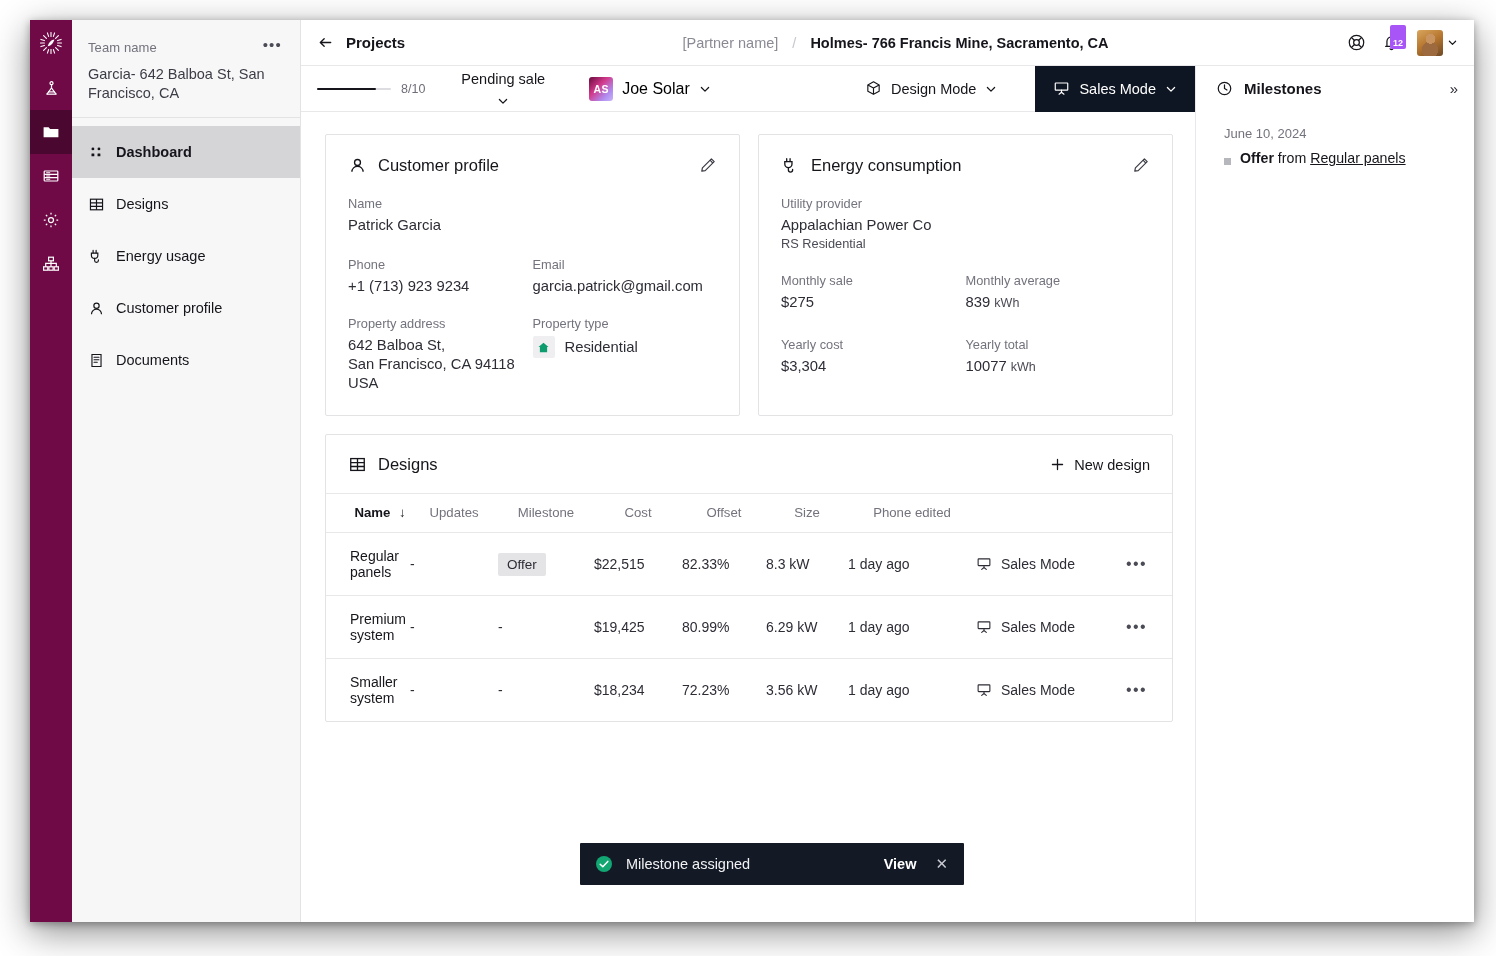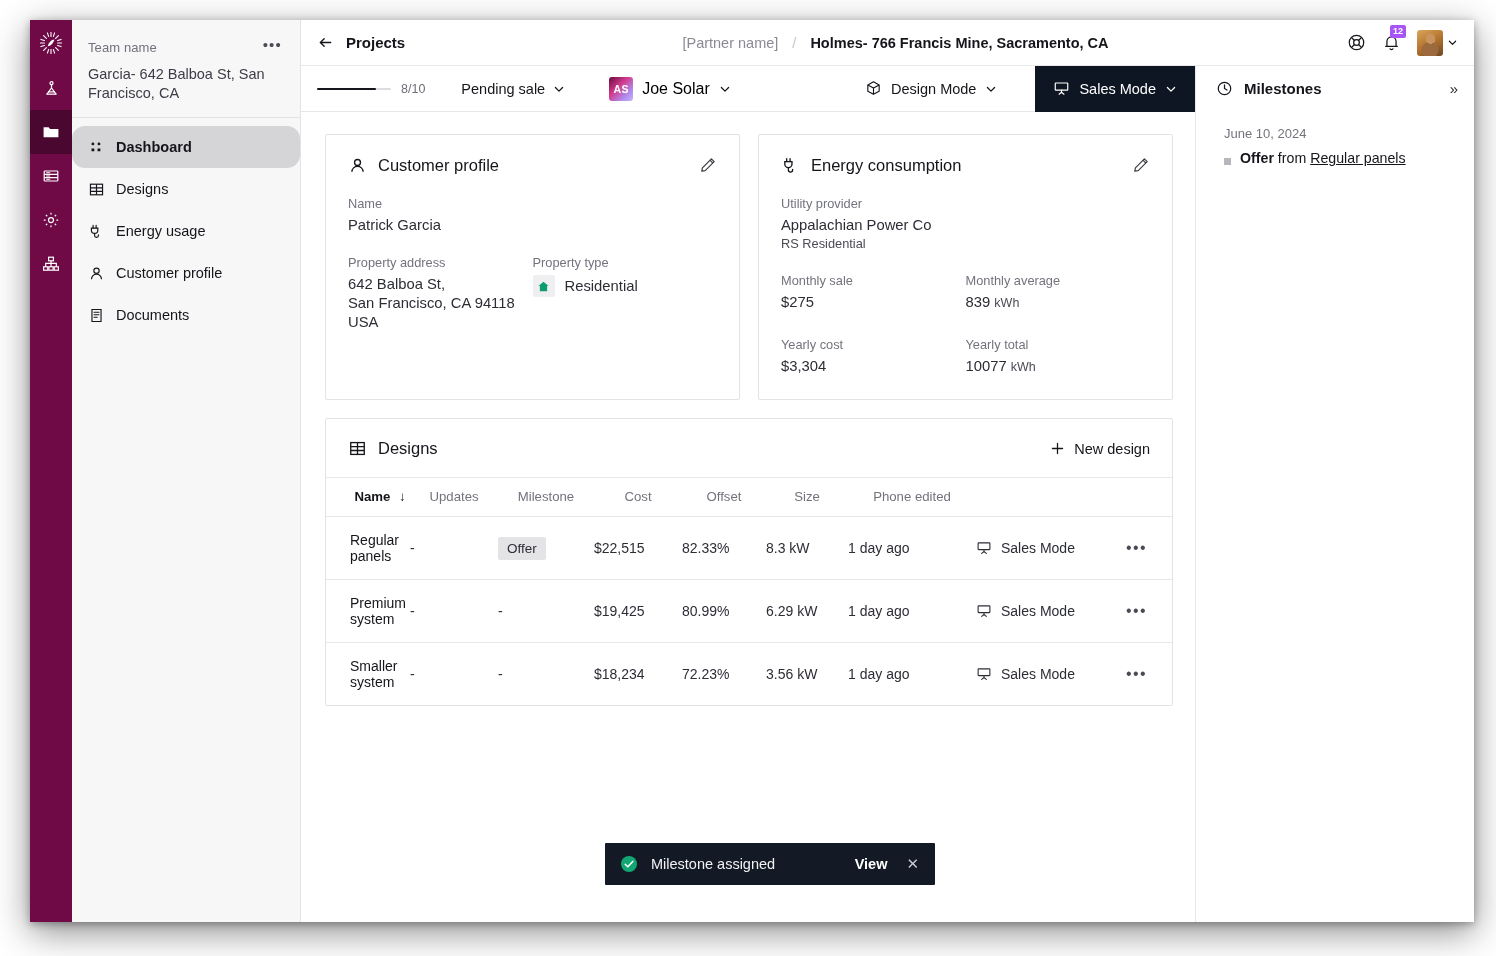--- a/index.html
+++ b/index.html
@@ -69,24 +69,23 @@
     color: #4B4B55; font-size: 15px; letter-spacing: 1.2px; line-height: 10px;
     cursor: pointer; padding: 2px 2px 6px 2px;
   }
   .lp-projname {
     margin-top: 9px;
     font-size: 14.5px; color: #3C3C46; line-height: 19px;
   }
   .lp-nav { padding-top: 8px; }
   .nav-item {
     display: flex; align-items: center; gap: 11px;
-    height: 42px; padding: 0 16px;
+    height: 52px; padding: 0 16px;
     font-size: 14.5px; color: #15151B;
     cursor: pointer;
-    border-radius: 13px;
   }
   .nav-item.active { background: #D5D5D8; font-weight: 700; }
   .nav-item svg { flex: 0 0 17px; }
 
   
   .maincol { flex: 1 1 auto; display: flex; flex-direction: column; min-width: 0; }
 
   .topbar {
     height: 46px; flex: 0 0 46px;
     background: #ffffff;
@@ -109,21 +108,21 @@
   .crumb-cur { color: #15151B; font-weight: 600; }
   .top-actions {
     display: flex; align-items: center; gap: 16px;
     width: 240px; justify-content: flex-end; padding-right: 16px;
   }
   .bell-wrap { position: relative; cursor: pointer; display:flex; }
   .bell-badge {
     position: absolute; top: -8px; left: 8px;
     background: #A855F7; color: #fff;
     font-size: 9px; line-height: 13px; height: 13px; min-width: 16px;
-    border-radius: 2px; text-align: center; padding: 0 2px; font-weight: 600;
+    border-radius: 2px; text-align: center; padding: 12px 2px; font-weight: 600;
   }
   .avatar-chip { display: flex; align-items: center; gap: 4px; cursor: pointer; }
   .avatar-photo {
     width: 26px; height: 26px; border-radius: 3px;
     background:
       radial-gradient(circle at 52% 34%, #C9945F 0 22%, rgba(201,148,95,0) 23%),
       radial-gradient(circle at 50% 76%, #9C6A3E 0 34%, rgba(156,106,62,0) 35%),
       linear-gradient(150deg, #D9A65E 0%, #B6762F 48%, #6E4926 100%);
     overflow: hidden;
   }
@@ -145,20 +144,21 @@
     width: 74px; height: 2px; background: #DDDDE1; position: relative; border-radius: 1px;
   }
   .progress-fill {
     position: absolute; left: 0; top: 0; height: 2px; background: #15151B; border-radius: 1px;
   }
   .progress-label { font-size: 12.5px; color: #6E6E78; }
   .dd {
     display: flex; align-items: center; gap: 8px;
     font-size: 14.5px; color: #15151B; cursor: pointer;
     margin-left: 16px;
+    flex-direction: column;
   }
   .assignee { display: flex; align-items: center; gap: 9px; margin-left: 24px; cursor: pointer; }
   .assignee-av {
     width: 24px; height: 24px; border-radius: 3px;
     background: linear-gradient(135deg, #6A0A3E 0%, #D23A8C 40%, #B08CF0 75%, #C9B6F7 100%);
     color: #fff; font-size: 10.5px; font-weight: 700;
     display: flex; align-items: center; justify-content: center; letter-spacing: .3px;
   }
   .modebar-spacer { flex: 1 1 auto; }
   .mode-btn {
@@ -260,22 +260,22 @@
   .rp-body { padding: 14px 20px 0 28px; }
   .rp-date { font-size: 13px; color: #73737D; margin-bottom: 9px; }
   .rp-item { display: flex; align-items: center; gap: 9px; font-size: 14.2px; color: #15151B; }
   .rp-marker { width: 7px; height: 7px; background: #B6B6BD; margin-top: 6px; flex: 0 0 7px; }
   .rp-link { text-decoration: underline; cursor: pointer; }
   .rp-strong { font-weight: 700; }
 
   
   .toast {
     position: absolute;
-    left: 575px; bottom: 37px;
-    width: 330px; height: 42px;
+    left: 550px; bottom: 37px;
+    width: 384px; height: 42px;
     background: #131A26;
     display: flex; align-items: center;
     padding: 0 16px 0 15px; gap: 13px;
     border-radius: 1px;
   }
   .toast-msg { flex: 1 1 auto; color: #F2F2F4; font-size: 14.5px; }
   .toast-view { color: #ffffff; font-size: 14.5px; font-weight: 700; cursor: pointer; }
   .toast-close { color: #C9C9D0; font-size: 15px; cursor: pointer; padding-left: 6px; }
 </style>
 </head>
@@ -497,20 +497,30 @@
                   <svg width="18" height="18" viewBox="0 0 18 18" fill="none" stroke="#3C3C46" stroke-width="1.2" stroke-linejoin="round" aria-hidden="true">
                     <path d="M12.4 2.8 L15.2 5.6 L6.2 14.6 L2.8 15.2 L3.4 11.8 Z"></path>
                     <path d="M11 4.2 L13.8 7"></path>
                   </svg>
                 </span>
               </div>
               <div class="card-body">
                 <div>
                   <div class="fld-label">Name</div>
                   <div class="fld-val">Patrick Garcia</div>
+                </div>
+                <div class="grid2 mt22">
+                  <div>
+                    <div class="fld-label">Phone</div>
+                    <div class="fld-val">+1 (713) 923 9234</div>
+                  </div>
+                  <div>
+                    <div class="fld-label">Email</div>
+                    <div class="fld-val">garcia.patrick@gmail.com</div>
+                  </div>
                 </div>
                 <div class="grid2 mt20">
                   <div>
                     <div class="fld-label">Property address</div>
                     <div class="fld-val">642 Balboa St,</div>
                     <div class="fld-val">San Francisco, CA 94118</div>
                     <div class="fld-val">USA</div>
                   </div>
                   <div>
                     <div class="fld-label">Property type</div>

